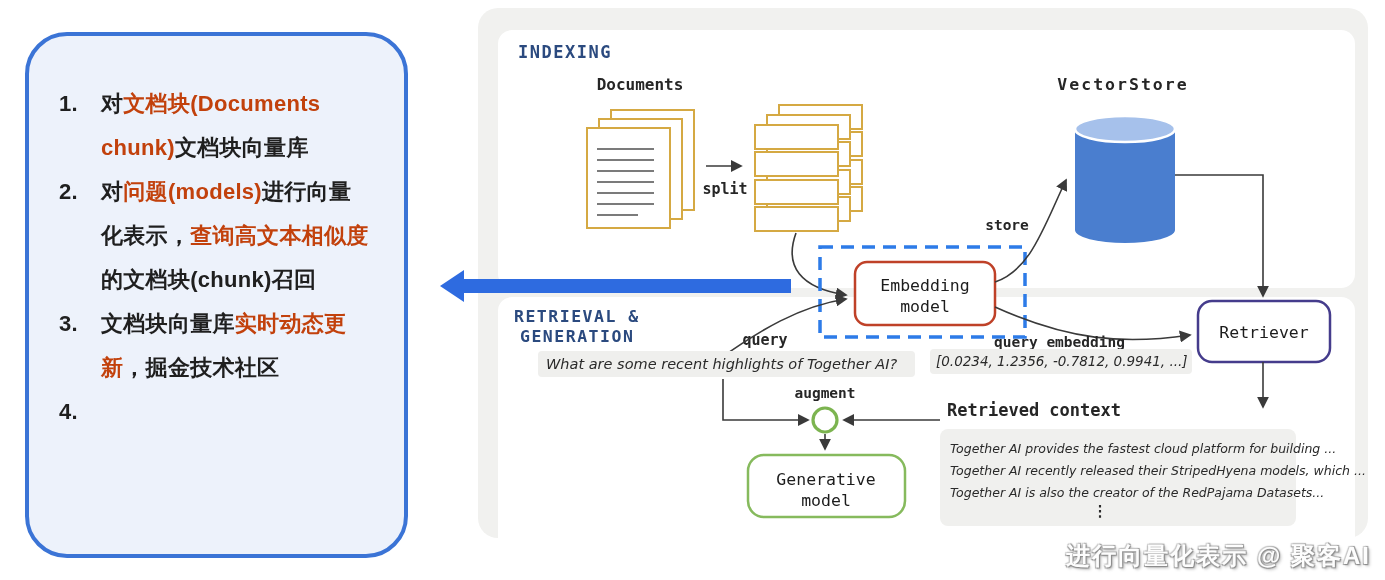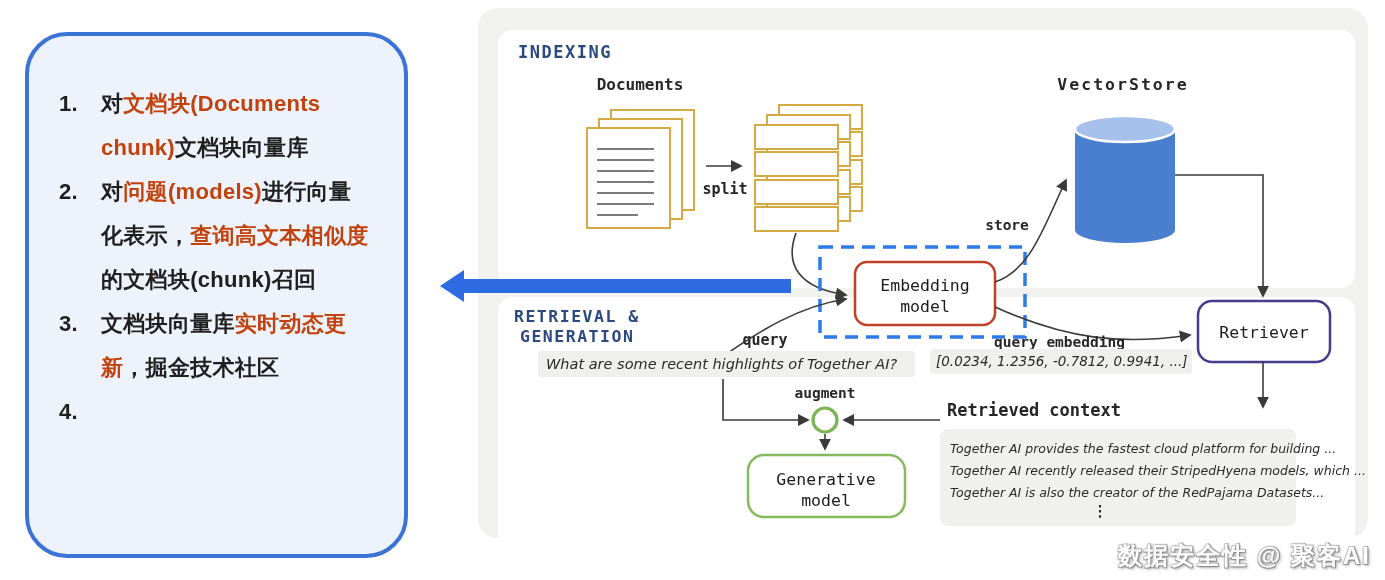--- a/index.html
+++ b/index.html
@@ -174,13 +174,13 @@
   <g>
     <rect x="462" y="421" width="356" height="97" rx="8" fill="#f0f0ee"></rect>
     <text x="472" y="445" font-size="12.5" class="hand">Together AI provides the fastest cloud platform for building ...</text>
     <text x="472" y="467" font-size="12.5" class="hand">Together AI recently released their StripedHyena models, which ...</text>
     <text x="472" y="489" font-size="12.5" class="hand">Together AI is also the creator of the RedPajama Datasets...</text>
     <text x="622" y="508" font-size="15" font-weight="bold" text-anchor="middle" fill="#2a2a2a">⋮</text>
   </g>
 </svg>
 </div>
 
-<div class="watermark">数据安全性 @ 聚客AI</div>
+<div class="watermark">进行向量化表示 @ 聚客AI</div>
 
 </body></html>

